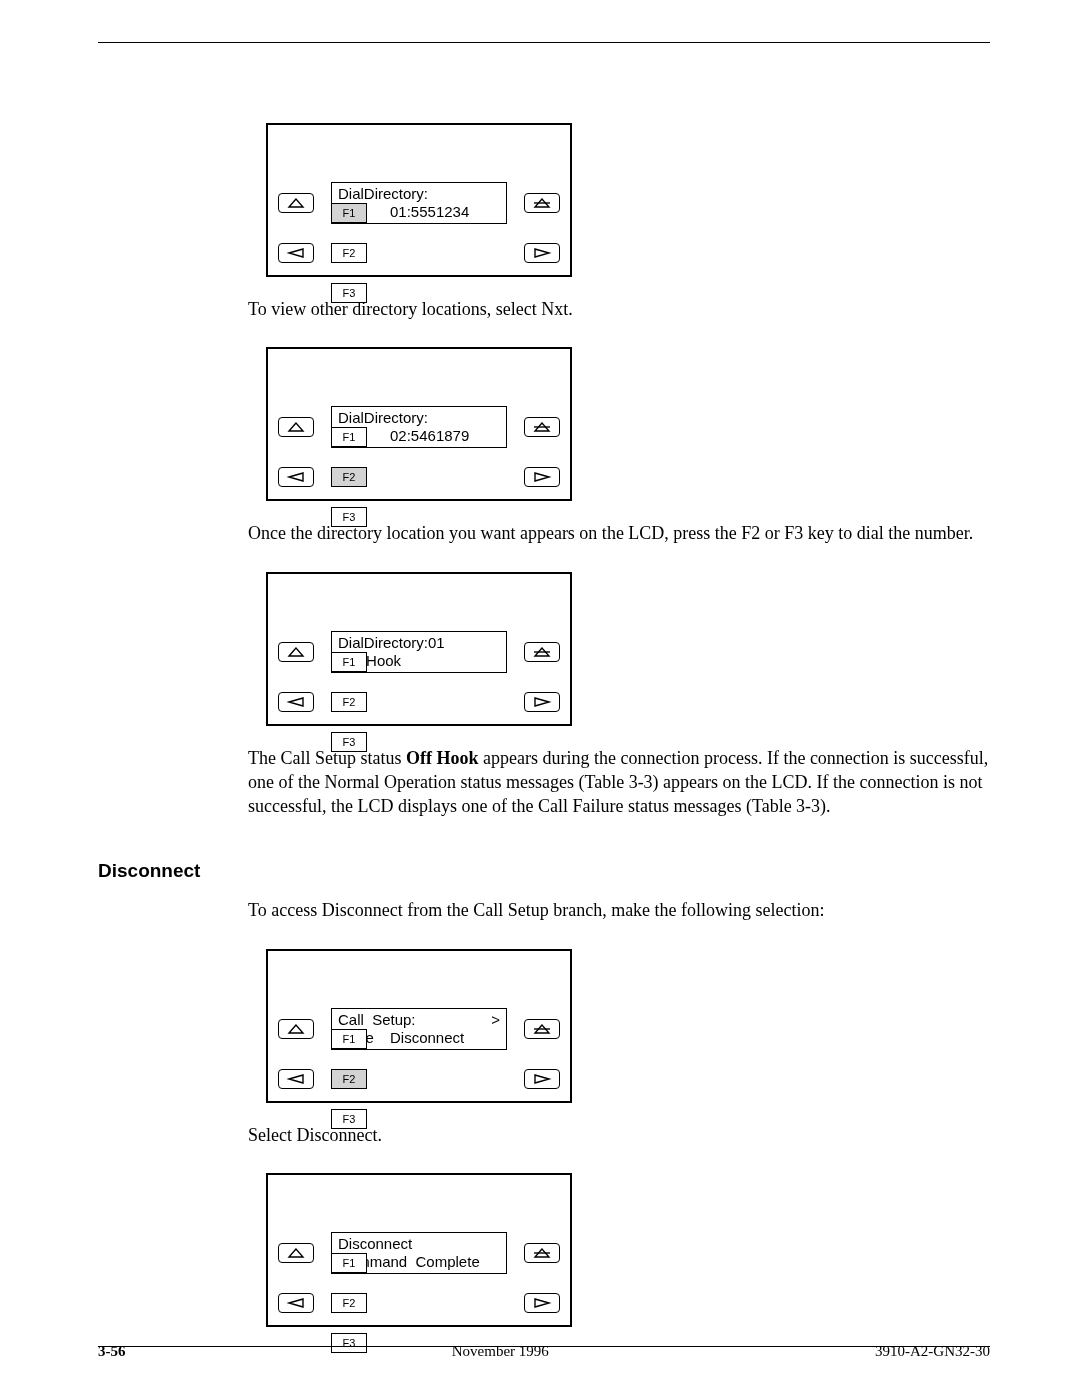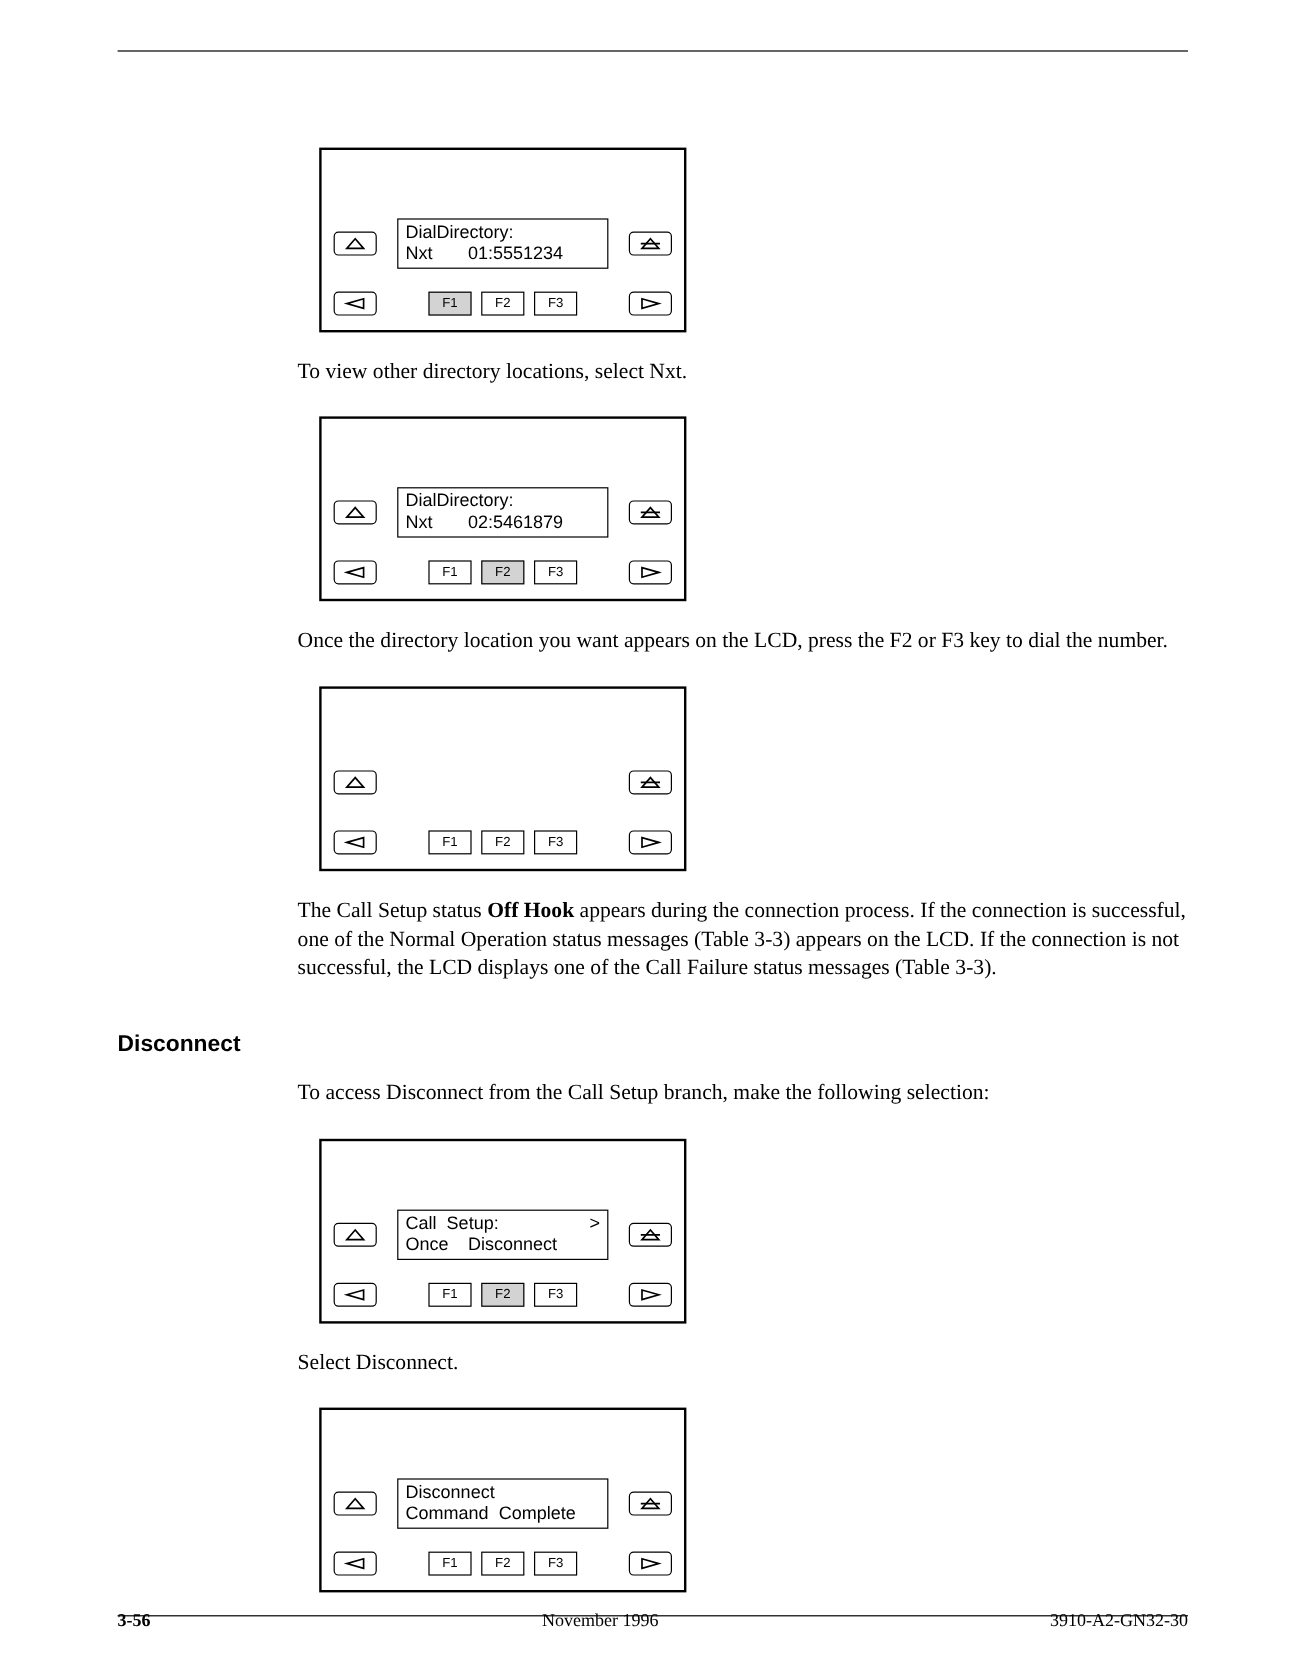--- a/index.html
+++ b/index.html
@@ -83,23 +83,24 @@
   display: flex;
   flex-direction: column;
   justify-content: center;
   white-space: pre;
 }
 .lcd-line2-wrap {
   display: flex;
 }
 .lcd-fkey-row {
   display: flex;
-  gap: 8px;
+  gap: 20px;
   width: 176px;
-  justify-content: center;
+  justify-content: space-between;
+  flex-direction: column;
 }
 .fkey {
   width: 36px;
   height: 20px;
   border: 1.5px solid #000;
   display: flex;
   align-items: center;
   justify-content: center;
   font-size: 11px;
   box-sizing: border-box;
@@ -208,20 +209,21 @@
 
     <p class="para">Once the directory location you want appears on the LCD, press the F2 or F3 key to dial the number.</p>
 
     <div class="lcd-panel">
         <div class="lcd-row1">
           <div class="side-btn">
             <svg width="20" height="12" viewBox="0 0 20 12">
               <polygon points="10,2 3,10 17,10" fill="none" stroke="#000" stroke-width="1.4"></polygon>
             </svg>
           </div>
+          <div class="lcd-screen"><div>DialDirectory:01</div><div class="lcd-line2-wrap"><span style="min-width: 42px;">Off  Hook</span></div></div>
           <div class="side-btn">
             <svg width="20" height="12" viewBox="0 0 20 12">
               <polygon points="10,2 3,10 17,10" fill="none" stroke="#000" stroke-width="1.4"></polygon>
               <line x1="2" y1="6" x2="18" y2="6" stroke="#000" stroke-width="1.4"></line>
             </svg>
           </div>
         </div>
         <div class="lcd-row2">
           <div class="side-btn">
             <svg width="20" height="12" viewBox="0 0 20 12">

